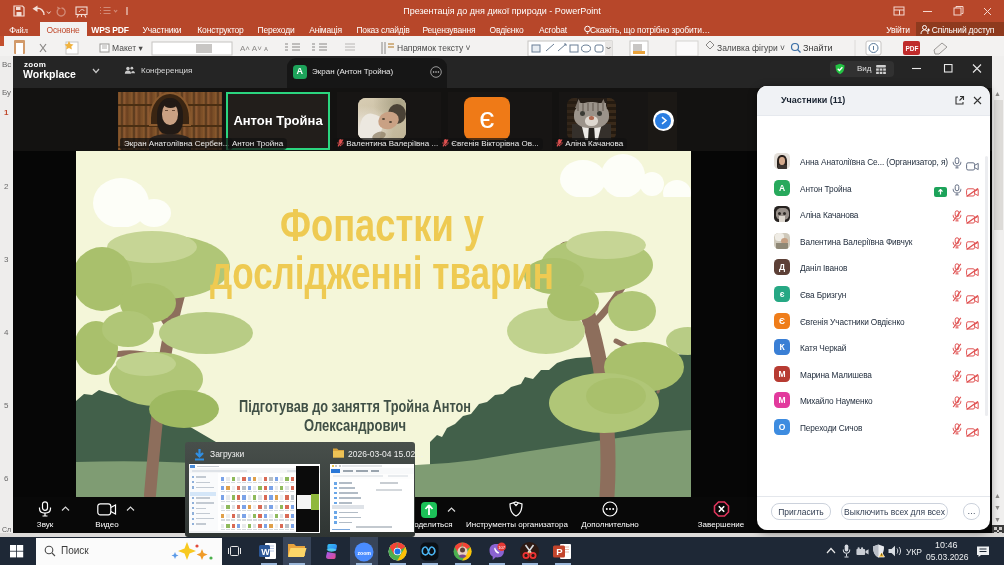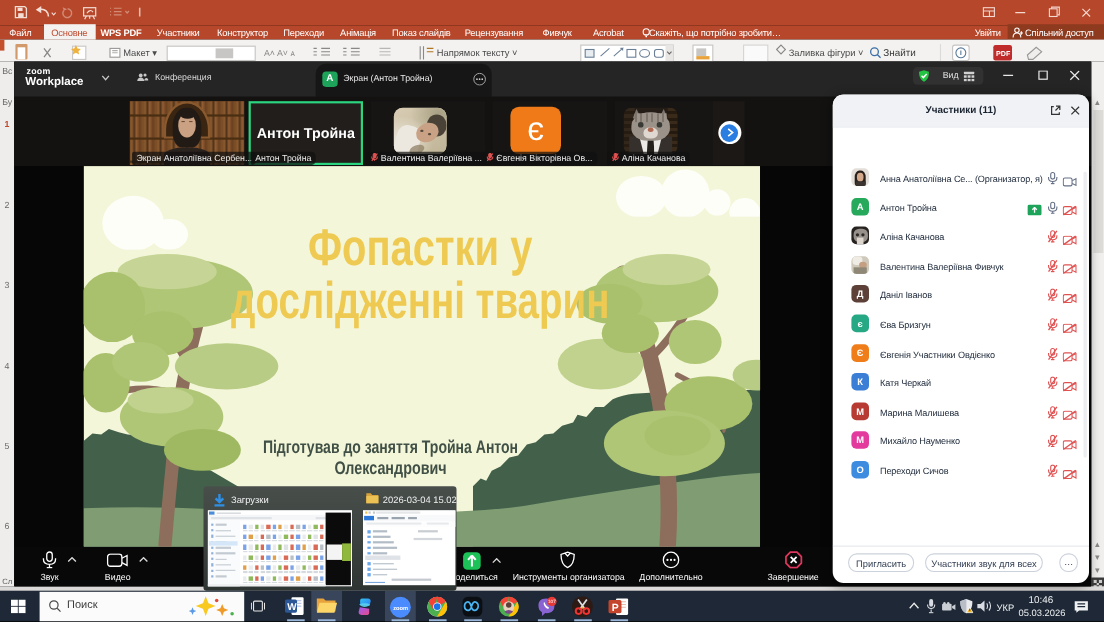--- a/index.html
+++ b/index.html
@@ -30,44 +30,45 @@
       <rect x="68" y="4" width="11" height="7.5"></rect>
       <path d="M70.5 11.5 L69 14.5 M76.5 11.5 L78 14.5 M73.5 11.5 V14"></path>
       <path d="M71 9 c2 -3 4 -3 5.5 -1" stroke-width="1"></path>
     </g>
     <g opacity="0.45" stroke="#f3ddd5" stroke-width="1.1" fill="none">
       <path d="M92 4.5 h1 M95.5 4.5 h7 M92 7.5 h1 M95.5 7.5 h7 M92 10.5 h1 M95.5 10.5 h7"></path>
       <path d="M106 7 l1.6 1.8 1.6 -1.8"></path>
     </g>
     <path d="M119 4 v8" stroke="#f3ddd5" stroke-width="1.4" opacity="0.8"></path>
   </svg>
+  <div class="abs" style="left:0;width:1004px;top:6px;text-align:center;color:#fff;font-size:9px;">Презентація до дня дикої природи - PowerPoint</div>
   <svg class="abs" style="left:890px;top:0;" width="114" height="23" viewBox="0 0 114 23">
     <g stroke="#f5d8cf" stroke-width="1" fill="none">
       <rect x="4" y="7" width="10" height="8"></rect>
         <path d="M4 10 h10 M9.5 10 v5"></path>
       <path d="M33 11.5 h9"></path>
       <rect x="64" y="8" width="7" height="7"></rect>
         <path d="M66 8 v-1.5 h7 v7 h-1.5"></path>
       <path d="M94 8 l7 7 M101 8 l-7 7"></path>
     </g>
   </svg>
 </div>
 
 <div class="abs" id="ppt-tabs" style="left:0;top:23px;width:1004px;height:13px;background:#b7472a;color:#fff;font-size:8.5px;letter-spacing:-0.2px;">
   <div class="abs" style="left:40px;top:-1px;width:47px;height:14px;background:#f3f2f1;"></div>
-  <div class="abs tabc" style="left:18.5px;top:2px;">Файл</div>
+  <div class="abs tabc" style="left:18.5px;top:2px;font-family:Liberation Serif, serif;">Файл</div>
   <div class="abs tabc" style="left:63px;top:2px;color:#c0492c;">Основне</div>
   <div class="abs tabc" style="left:110px;top:2px;font-weight:bold;">WPS PDF</div>
   <div class="abs tabc" style="left:162px;top:2px;">Участники</div>
   <div class="abs tabc" style="left:220.5px;top:2px;">Конструктор</div>
   <div class="abs tabc" style="left:276px;top:2px;">Переходи</div>
   <div class="abs tabc" style="left:325.5px;top:2px;">Анімація</div>
   <div class="abs tabc" style="left:383px;top:2px;">Показ слайдів</div>
   <div class="abs tabc" style="left:449px;top:2px;">Рецензування</div>
-  <div class="abs tabc" style="left:506.5px;top:2px;">Фивчук</div>
+  <div class="abs tabc" style="left:506.5px;top:2px;">Овдієнко</div>
   <div class="abs tabc" style="left:553px;top:2px;">Acrobat</div>
   <svg class="abs" style="left:583px;top:2px;" width="9" height="10" viewBox="0 0 9 10">
       <circle cx="4.5" cy="4" r="2.8" stroke="#fff" fill="none"></circle>
       <path d="M3.5 6.8 h2 M3.8 8.3 h1.4" stroke="#fff"></path>
     </svg>
   <div class="abs tabc" style="left:650px;top:2px;">Скажіть, що потрібно зробити…</div>
   <div class="abs tabc" style="left:898px;top:2px;">Увійти</div>
   <div class="abs" style="left:916px;top:-1px;width:88px;height:14px;background:#8e3a1e;"></div>
   <svg class="abs" style="left:920px;top:1px;" width="11" height="11" viewBox="0 0 11 11">
       <g stroke="#fff" fill="none">
@@ -424,21 +425,21 @@
         <g stroke="#e05252" stroke-width="1.4" fill="none">
           <rect x="3.2" y="0.8" width="3.6" height="6" rx="1.8" fill="#e05252"></rect>
           <path d="M1.2 4.8 v0.8 c0 2.2 1.7 3.4 3.8 3.4 s3.8 -1.2 3.8 -3.4 v-0.8 M5 9.2 v1.6"></path>
           <path d="M1.2 11 L8.8 0.8" stroke-width="1.6"></path>
         </g>
       </svg> Аліна Качанова</div>
 </div>
 
 <div class="abs" id="panel" style="left:757px;top:86px;width:233px;height:444px;background:#fff;border-radius:10px;box-shadow:0 2px 10px rgba(0,0,0,0.45);overflow:hidden;">
   <div class="abs" style="left:0;top:0;width:233px;height:29px;background:#f0f2f5;">
-    <div class="abs" style="left:0;top:9px;width:233px;text-align:center;font-size:9px;font-weight:bold;color:#18222f;">Участники (11)</div>
+    <div class="abs" style="left:0;top:9px;width:233px;font-size:9px;font-weight:bold;color:#18222f;padding-left:24px;">Участники (11)</div>
     <svg class="abs" style="left:197px;top:9px;" width="11" height="11" viewBox="0 0 11 11">
         <g stroke="#333" stroke-width="1.1" fill="none">
           <path d="M4 2 H2 V9 H9 V7"></path>
           <path d="M6 1.5 H9.5 V5 M9.5 1.5 L5.5 5.5"></path>
         </g>
       </svg>
     <svg class="abs" style="left:216px;top:10px;" width="9" height="9" viewBox="0 0 9 9">
         <path d="M1 1 L8 8 M8 1 L1 8" stroke="#333" stroke-width="1.1" fill="none"></path>
       </svg>
   </div>
@@ -653,21 +654,21 @@
       <div class="abs" style="left:209px;top:336.5px;"><svg width="13" height="9" viewBox="0 0 13 9">
           <g stroke="#e05252" stroke-width="1" fill="none">
             <rect x="0.6" y="0.8" width="8" height="7.2" rx="1.5"></rect>
             <path d="M8.8 3.2 L12.2 1.4 v6.2 L8.8 5.8"></path>
             <path d="M0.6 8.6 L12 0.4" stroke-width="1.2"></path>
           </g>
         </svg></div>
     </div>
   <div class="abs" style="left:0;top:410px;width:233px;height:1px;background:#e4e7ec;"></div>
   <div class="abs" style="left:14px;top:417px;width:60px;height:17px;border:1px solid #ccd2dc;border-radius:8px;text-align:center;font-size:8.5px;color:#344054;line-height:16px;">Пригласить</div>
-  <div class="abs" style="left:84px;top:417px;width:107px;height:17px;border:1px solid #ccd2dc;border-radius:8px;text-align:center;font-size:8.5px;color:#344054;line-height:16px;">Участники звук для всех</div>
+  <div class="abs" style="left:84px;top:417px;width:107px;height:17px;border:1px solid #ccd2dc;border-radius:8px;text-align:center;font-size:8.5px;color:#344054;line-height:16px;">Выключить всех для всех</div>
   <div class="abs" style="left:206px;top:417px;width:17px;height:17px;border:1px solid #ccd2dc;border-radius:8px;text-align:center;font-size:8.5px;color:#344054;line-height:15px;">…</div>
 </div>
 
 <div class="abs" id="popup" style="left:185px;top:442px;width:230px;height:95px;background:linear-gradient(#484f4b,#2f3533);border-radius:3px;">
   <svg class="abs" style="left:8px;top:6px;" width="13" height="13" viewBox="0 0 13 13">
       <path d="M6.5 1 v7 M3 5 l3.5 3.5 L10 5" stroke="#2f8fe5" stroke-width="2.2" fill="none"></path>
       <path d="M2 11.5 h9" stroke="#2f8fe5" stroke-width="2"></path>
     </svg>
   <div class="abs" style="left:25px;top:7px;color:#f0f0f0;font-size:8.5px;">Загрузки</div>
   <svg class="abs" style="left:147px;top:5px;" width="13" height="12" viewBox="0 0 13 12">

